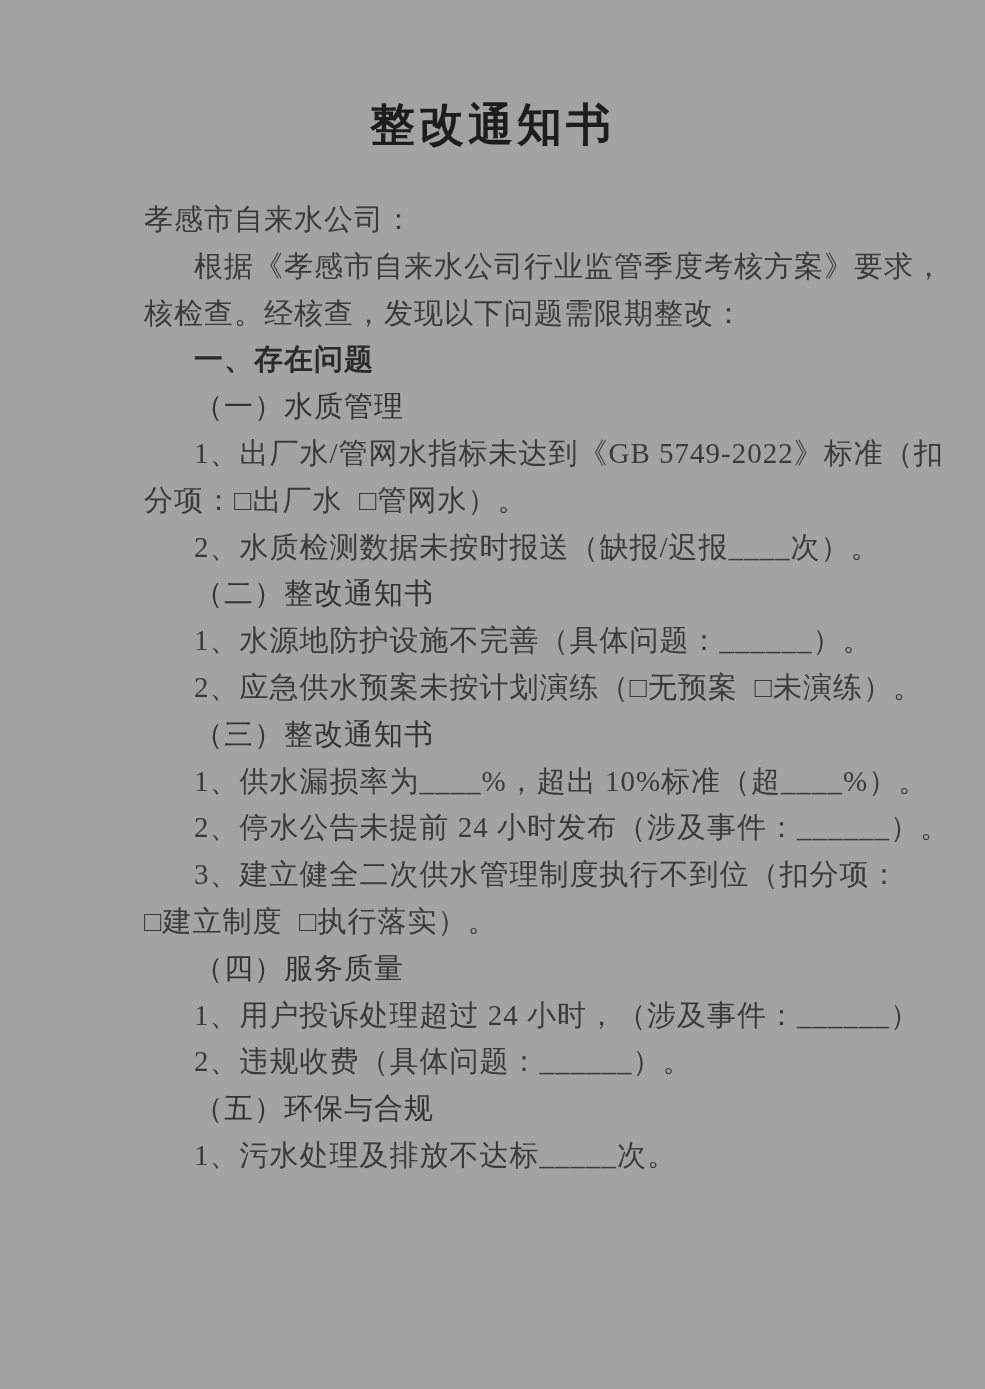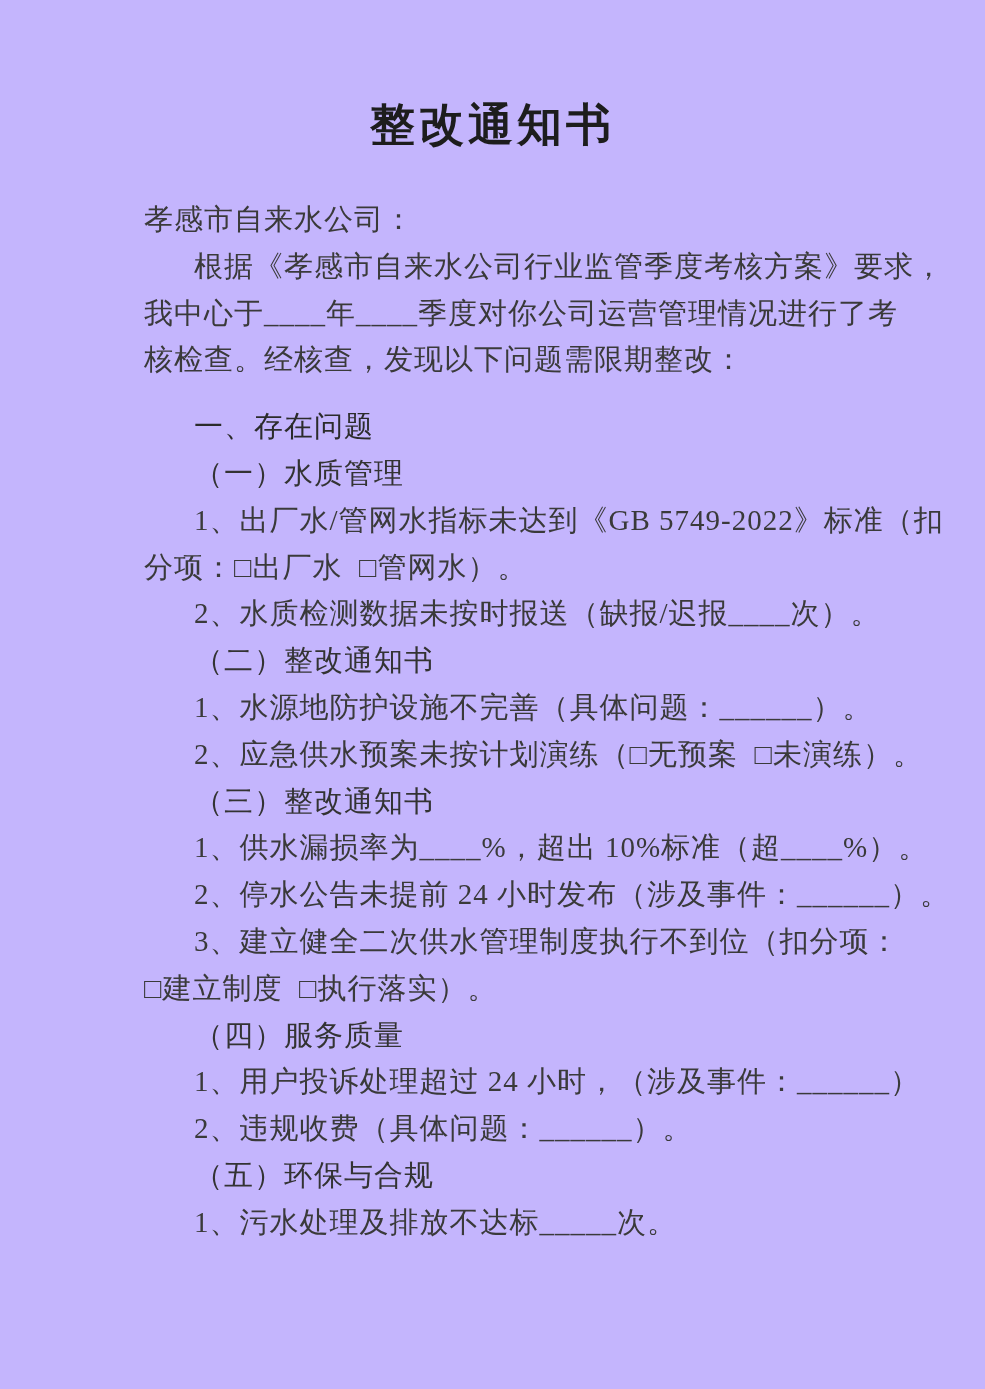--- a/index.html
+++ b/index.html
@@ -6,21 +6,21 @@
     margin: 0;
     padding: 0;
     background: #e9e9e9;
   }
   .page {
     position: relative;
     width: 985px;
     height: 1389px;
     margin: 0 auto;
     box-sizing: border-box;
-    background: #c4b5fd;
+    background: #a3a3a3;
     padding: 96px 90px 13px 144px;
     font-family: "Liberation Serif", "DejaVu Serif", serif;
     color: #383838;
     overflow: hidden;
   }
   .title {
     margin: 0 0 42px -54px;
     text-align: center;
     font-size: 45px;
     line-height: 58px;
@@ -39,39 +39,37 @@
   .recipient {
     margin-top: 2px;
   }
   .intro-start {
   }
   .indent {
     padding-left: 50px;
   }
   .h1 {
     font-family: "Liberation Sans", "DejaVu Sans", sans-serif;
-    font-weight: 400;
+    font-weight: 700;
     color: #2b2b2b;
-    margin-top: 20px;
   }
   .sec-heading {
     color: #333333;
   }
 </style>
 </head>
 <body>
 
 <div class="page">
 
   <h1 class="title">整改通知书</h1>
 
   <div class="line recipient">孝感市自来水公司：</div>
 
   <div class="line indent intro-start">根据《孝感市自来水公司行业监管季度考核方案》要求，</div>
-  <div class="line">我中心于____年____季度对你公司运营管理情况进行了考</div>
   <div class="line">核检查。经核查，发现以下问题需限期整改：</div>
 
   <div class="line indent h1">一、存在问题</div>
 
   <div class="line indent sec-heading">（一）水质管理</div>
   <div class="line indent">1、出厂水/管网水指标未达到《GB 5749-2022》标准（扣</div>
   <div class="line">分项：□出厂水  □管网水）。</div>
   <div class="line indent">2、水质检测数据未按时报送（缺报/迟报____次）。</div>
 
   <div class="line indent sec-heading">（二）整改通知书</div>

